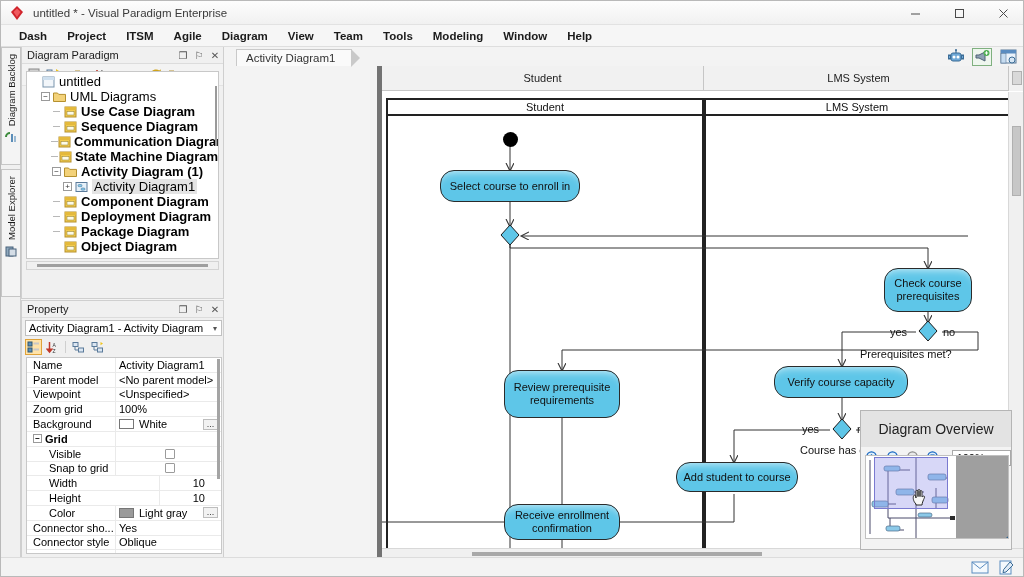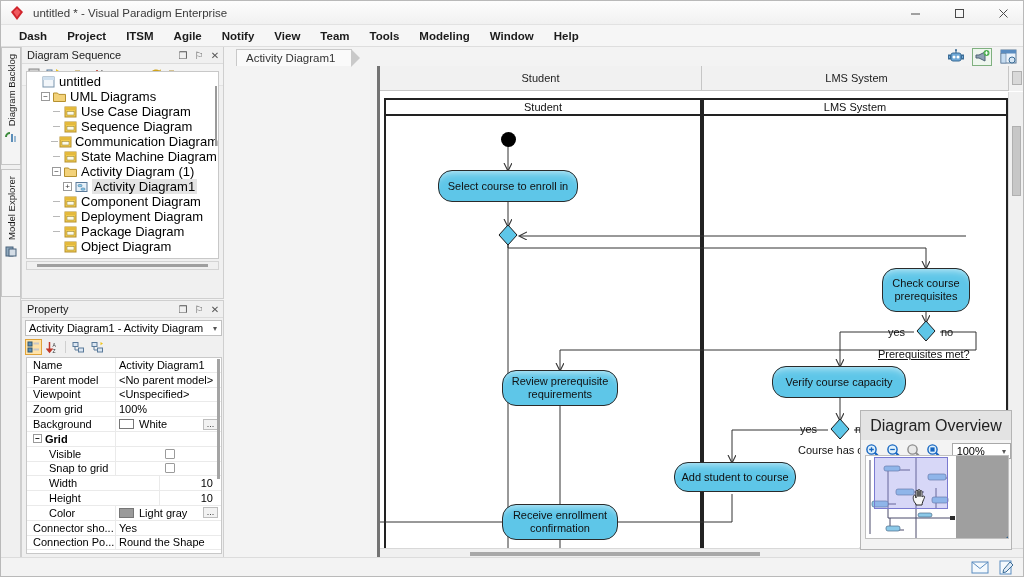--- a/index.html
+++ b/index.html
@@ -93,21 +93,21 @@
     width: 11px; height: 11px; display: flex; align-items: center; justify-content: center;
     font-size: 9px; color: #555;
   }
   .tree-row .expbox {
     width: 9px; height: 9px; border: 1px solid #9a9a9a; background: #fff;
     display: flex; align-items: center; justify-content: center;
     font-size: 8px; line-height: 7px; color: #333;
   }
   .tree-row .ticon { width: 16px; height: 14px; display:flex; align-items:center; justify-content:center; margin-right: 3px; }
   .tree-row .tlabel { font-size: 13px; }
-  .tree-row.bold .tlabel { font-weight: normal; }
+  .tree-row.bold .tlabel { font-weight: bold; }
   .tree-row.selected .tlabel { background: #e4e4e4; padding: 0 2px; }
   #tree-scroll { position: absolute; right: 1px; top: 14px; width: 2px; height: 60px; background: #9a9a9a; }
   #tree-hbar {
     position: absolute; left: 4px; top: 214px; width: 193px; height: 9px;
     background: #f0f0f0; border: 1px solid #d4d4d4;
   }
   #tree-hbar i { display:block; margin: 2px 10px; height: 3px; background: #9f9f9f; }
 
   
   #prop-panel {
@@ -128,21 +128,21 @@
   .pt-btn.active { background: #ffe3a8; border: 1px solid #e0a33a; }
   #prop-grid {
     position: absolute; left: 4px; top: 56px; width: 196px; height: 197px;
     background: #fff; border: 1px solid #c8c8c8; overflow: hidden;
   }
   .prop-row { display: flex; height: 14.8px; border-bottom: 1px solid #eaeaea; align-items: center; }
   .prop-name { width: 88px; padding-left: 6px; font-size: 11px; white-space: nowrap; overflow: hidden; }
   .prop-name.ind1 { padding-left: 22px; }
   .prop-val { flex: 1; font-size: 11px; display: flex; align-items: center; padding-left: 3px;
               border-left: 1px solid #eaeaea; height: 100%; white-space: nowrap; overflow: hidden; }
-  .prop-val.right { justify-content: flex-end; padding-right: 8px; margin-left: 44px; }
+  .prop-val.right { justify-content: flex-end; padding-right: 16px; margin-left: 44px; }
   .prop-val.center { justify-content: center; }
   .group-row .prop-name { font-weight: bold; padding-left: 6px; display:flex; align-items:center; gap:3px; }
   .grp-box { width: 9px; height: 9px; border: 1px solid #9a9a9a; background: #fff;
              display:flex; align-items:center; justify-content:center; font-size: 8px; line-height: 7px; }
   .chk { width: 10px; height: 10px; border: 1px solid #9b9b9b; background: #fff; border-radius: 1px; }
   .swatch { width: 15px; height: 10px; border: 1px solid #767676; margin-right: 5px; }
   .dots { margin-left: auto; margin-right: 3px; width: 15px; height: 11px; border: 1px solid #bdbdbd;
           background: #f2f2f2; font-size: 9px; line-height: 7px; display:flex; align-items:center; justify-content:center; color:#333; }
   #prop-vscroll { position: absolute; right: 1px; top: 1px; width: 3px; height: 120px; background: #a4a4a4; }
 
@@ -183,21 +183,21 @@
     content: ""; position: absolute; right: -9px; top: -1px;
     width: 0; height: 0; border-top: 9px solid transparent; border-bottom: 9px solid transparent;
     border-left: 9px solid #c9c9c9;
   }
   #top-tools { position: absolute; right: 6px; top: 0px; height: 19px; display: flex; align-items: center; gap: 6px; }
   .tt-btn { width: 20px; height: 18px; display: flex; align-items: center; justify-content: center; }
 
   
   #canvas-wrap {
     position: absolute; left: 145px; top: 19px; width: 647px; height: 493px;
-    background: #fff; border-left: 3px solid #737373;
+    background: #fff; border-left: 5px solid #737373;
   }
   
   #col-head {
     position: absolute; left: 0; top: 0; width: 631px; height: 25px;
     background: #f1f1f1; border-bottom: 1px solid #c6c6c6;
     display: flex;
   }
   .col-head-cell {
     display: flex; align-items: center; justify-content: center;
     font-size: 11px; color: #222; border-right: 1px solid #c6c6c6;
@@ -240,22 +240,22 @@
   .init-node { position: absolute; width: 15px; height: 15px; border-radius: 50%; background: #000; }
   .dia { position: absolute; }
   .lbl { position: absolute; font-size: 11px; color: #111; white-space: nowrap; }
 
   
   #overview {
     position: absolute; left: 859px; top: 409px; width: 152px; height: 140px;
     background: #f3f3f3; border: 1px solid #b5b5b5;
   }
   #ov-title {
-    height: 29px; background: #e3e3e3; display: flex; align-items: center; justify-content: center;
-    font-size: 16px; color: #222;
+    height: 36px; background: #e3e3e3; display: flex; align-items: center; justify-content: center;
+    font-size: 14px; color: #222;
   }
   #ov-tools { height: 22px; display: flex; align-items: center; padding-left: 3px; gap: 2px; }
   .ov-btn { width: 20px; height: 20px; display: flex; align-items: center; justify-content: center; }
   #ov-zoom {
     margin-left: 6px; width: 64px; height: 16px; background: #fff; border: 1px solid #a9a9a9;
     display: flex; align-items: center; font-size: 11px; padding-left: 4px;
   }
   #ov-zoom .caret { margin-left: auto; margin-right: 4px; font-size: 8px; color: #555; }
   #ov-canvas {
     position: absolute; left: 4px; top: 44px; width: 144px; height: 84px;
@@ -306,21 +306,21 @@
           </svg>
       </div>
     </div>
   </div>
 
   <div id="menubar">
     <div class="menu-item">Dash</div>
     <div class="menu-item">Project</div>
     <div class="menu-item">ITSM</div>
     <div class="menu-item">Agile</div>
-    <div class="menu-item">Notify</div>
+    <div class="menu-item">Diagram</div>
     <div class="menu-item">View</div>
     <div class="menu-item">Team</div>
     <div class="menu-item">Tools</div>
     <div class="menu-item">Modeling</div>
     <div class="menu-item">Window</div>
     <div class="menu-item">Help</div>
   </div>
 
   <div id="vtabs">
     <div class="vtab" style="height:118px;">
@@ -339,21 +339,21 @@
         <svg width="13" height="13" viewBox="0 0 13 13">
           <rect x="1" y="2" width="7" height="9" fill="#8fa8bd" stroke="#47607a"></rect>
           <rect x="4" y="4" width="7" height="7" fill="#d4dde6" stroke="#47607a"></rect>
         </svg>
       </span>
     </div>
   </div>
 
   <div id="nav-panel">
     <div class="panel-head">
-      <span class="ph-title">Diagram Sequence</span>
+      <span class="ph-title">Diagram Paradigm</span>
       <span class="ph-btn">❐</span>
       <span class="ph-btn">⚐</span>
       <span class="ph-btn">✕</span>
     </div>
 
     <div id="nav-toolbar">
       <span class="tb-btn">
         <svg width="14" height="14" viewBox="0 0 14 14">
             <rect x="2" y="1" width="10" height="12" fill="#cfcfcf" stroke="#8a8a8a"></rect>
           </svg>
@@ -663,20 +663,24 @@
             <div class="prop-name ind1">Color</div>
             <div class="prop-val">
               <span class="swatch" style="background: rgb(154, 154, 154);"></span>
               <span>Light gray</span>
               <span class="dots">...</span>
             </div>
           </div>
           <div class="prop-row">
             <div class="prop-name">Connector sho...</div>
             <div class="prop-val">Yes</div>
+          </div>
+          <div class="prop-row">
+            <div class="prop-name">Connector style</div>
+            <div class="prop-val">Oblique</div>
           </div>
           <div class="prop-row">
             <div class="prop-name">Connection Po...</div>
             <div class="prop-val">Round the Shape</div>
           </div>
         </div>
       <div id="prop-vscroll"></div>
     </div>
   </div>
 
@@ -1018,23 +1022,23 @@
           <span>Check course prerequisites</span>
         </div>
 
         <div class="dia" style="left:536px;top:228px;">
           <svg width="20" height="22" viewBox="0 0 20 22">
               <polygon points="10,1 19,11 10,21 1,11" fill="#5ec6e8" stroke="#1a1a1a"></polygon>
             </svg>
         </div>
         <span class="lbl" style="left:508px; top:234px;">yes</span>
         <span class="lbl" style="left:561px; top:234px;">no</span>
-        <span class="lbl" style="left:498px; top:256px;text-decoration:underline;">Prerequisites met?</span>
-
-        <div class="act" style="left:122px; top:278px; width:116px; height:36px;">
+        <span class="lbl" style="left:478px; top:256px;">Prerequisites met?</span>
+
+        <div class="act" style="left:122px; top:278px; width:116px; height:48px;">
           <span>Review prerequisite requirements</span>
         </div>
 
         <div class="act" style="left:392px; top:274px; width:134px; height:32px;">
           <span>Verify course capacity</span>
         </div>
 
         <div class="dia" style="left:450px;top:326px;">
           <svg width="20" height="22" viewBox="0 0 20 22">
               <polygon points="10,1 19,11 10,21 1,11" fill="#5ec6e8" stroke="#1a1a1a"></polygon>

